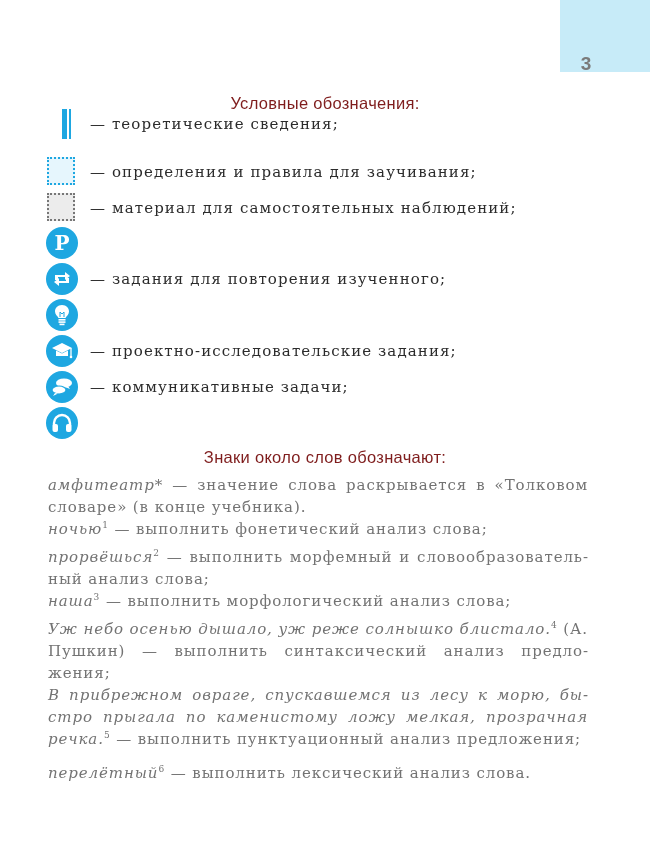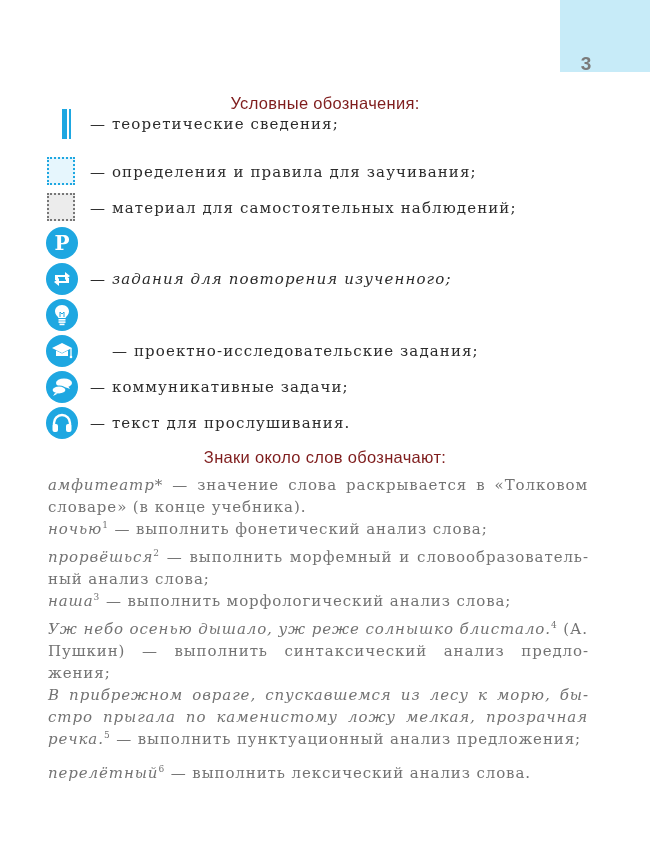--- a/index.html
+++ b/index.html
@@ -58,21 +58,21 @@
 </div>
 
 <div class="legend-row" style="top:227px;">
   <div class="legend-icon">
     <div class="circle">
         <span style="color:#fff;font-weight:bold;font-size:20px;font-family:'DejaVu Serif',serif;">Р</span>
       </div>
   </div>
 </div>
 
-<div class="legend-row" style="top:263px;font-style:italic;">
+<div class="legend-row" style="top:263px;">
   <div class="legend-icon">
     <div class="circle">
       <svg width="20" height="18" viewBox="0 0 20 18">
         <path d="M3 10 V5 H13 V2 L18 6 L13 10 V7 H6 V10 Z" fill="#fff"></path>
         <path d="M17 8 V13 H7 V16 L2 12 L7 8 V11 H14 V8 Z" fill="#fff"></path>
       </svg>
     </div>
   </div>
   <span class="legend-text">— задания для повторения изученного;</span>
 </div>
@@ -84,21 +84,21 @@
         <path d="M8 1 C3.5 1 1 4.2 1 7.5 C1 10.5 3.5 12 4.5 14 H11.5 C12.5 12 15 10.5 15 7.5 C15 4.2 12.5 1 8 1 Z" fill="#fff"></path>
         <rect x="4.5" y="15" width="7" height="1.6" fill="#fff"></rect>
         <rect x="4.5" y="17.3" width="7" height="1.6" fill="#fff"></rect>
         <rect x="5.5" y="19.6" width="5" height="1.6" fill="#fff"></rect>
         <path d="M6 13 L6 8 L8 10 L10 8 L10 13" stroke="#1ea7e1" stroke-width="1" fill="none"></path>
       </svg>
     </div>
   </div>
 </div>
 
-<div class="legend-row" style="top:335px;gap:22px;">
+<div class="legend-row" style="top:335px;">
   <div class="legend-icon">
     <div class="circle">
       <svg width="22" height="18" viewBox="0 0 22 18">
         <path d="M1 6 L11 1 L21 6 L11 11 Z" fill="#fff"></path>
         <path d="M5 8.5 V14 H17 V8.5 L11 11.5 Z" fill="#fff"></path>
         <line x1="20" y1="6" x2="20" y2="14" stroke="#fff" stroke-width="1.3"></line>
         <circle cx="20" cy="15" r="1.3" fill="#fff"></circle>
       </svg>
     </div>
   </div>
@@ -122,21 +122,20 @@
 <div class="legend-row" style="top:407px;">
   <div class="legend-icon">
     <div class="circle">
       <svg width="22" height="20" viewBox="0 0 22 20">
         <path d="M3 13 V10 A8 8 0 0 1 19 10 V13" stroke="#fff" stroke-width="2.4" fill="none"></path>
         <rect x="1.5" y="11" width="5.5" height="8" rx="2" fill="#fff"></rect>
         <rect x="15" y="11" width="5.5" height="8" rx="2" fill="#fff"></rect>
       </svg>
     </div>
   </div>
-  <span class="legend-text">— текст для прослушивания.</span>
 </div>
 
 <div class="heading" style="top:448px;">Знаки около слов обозначают:</div>
 
 <div class="para" style="top:474px;">
   <i>амфитеатр*</i><span> — значение слова раскрывается в «Толковом словаре» (в конце учебника).</span>
 </div>
 
 <div class="para" style="top:518px;">
   <i>ночью</i><sup>1</sup><span> — выполнить фонетический анализ слова;</span>

